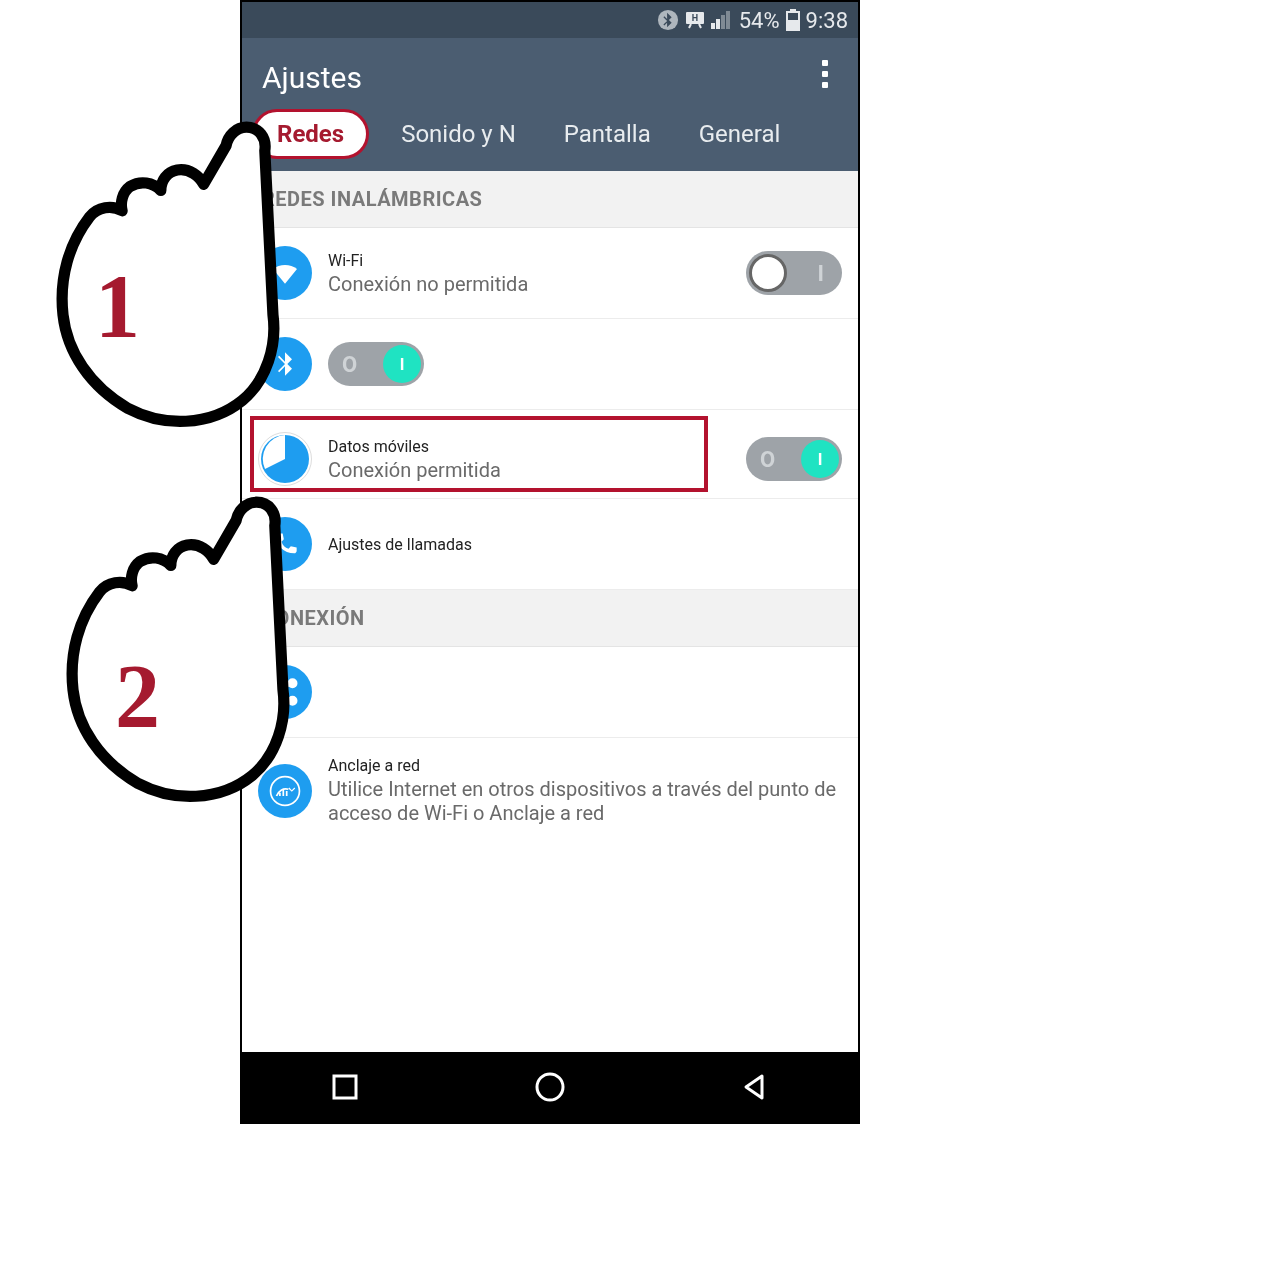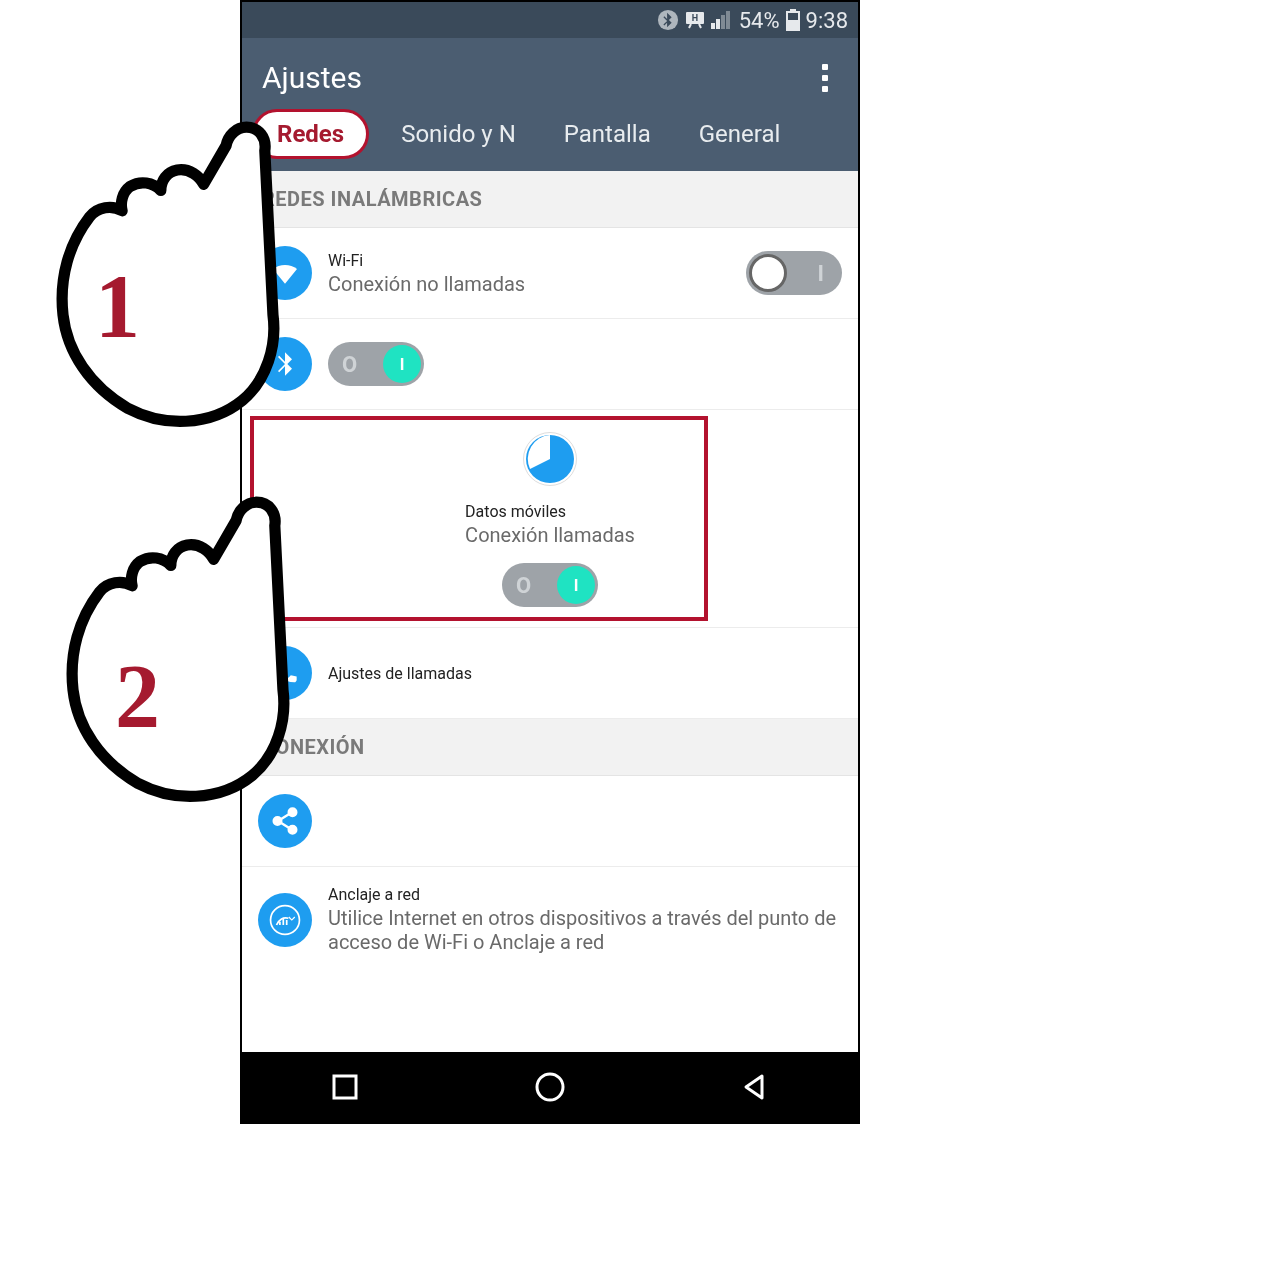--- a/index.html
+++ b/index.html
@@ -34,21 +34,21 @@
     padding: 0 10px;
     font-size: 22px;
   }
   .status-bar .ico { display:inline-flex; align-items:center; }
   
   .app-header {
     background: #4b5d71;
     color: #fff;
     padding: 22px 20px 10px 20px;
     display: flex;
-    align-items: center;
+    align-items: flex-start;
     justify-content: space-between;
   }
   .app-header .title { font-size: 30px; font-weight: 400; }
   .overflow { width:26px; display:flex; flex-direction:column; align-items:center; gap:5px; cursor:pointer;}
   .overflow span{ width:6px;height:6px;background:#fff;border-radius:1px;}
   
   .tabs {
     background: #4b5d71;
     display: flex;
     align-items: center;
@@ -212,51 +212,51 @@
     <div class="section-header">REDES INALÁMBRICAS</div>
 
     <div class="row">
       <div class="icon">
         <svg width="32" height="32" viewBox="0 0 24 24" fill="#fff">
             <path d="M12 20l9-11c-5-4-13-4-18 0l9 11z"></path>
           </svg>
       </div>
       <div class="texts">
         <div class="title">Wi-Fi</div>
-        <div class="sub">Conexión no llamadas</div>
+        <div class="sub">Conexión no permitida</div>
       </div>
       <div class="toggle">
         <span class="labI">I</span>
           <div class="knob"></div>
       </div>
     </div>
 
     <div class="row">
       <div class="icon">
         <svg width="28" height="28" viewBox="0 0 24 24" fill="#fff">
             <path d="M12 2v8L7 5 6 6l6 6-6 6 1 1 5-5v8l6-6-4-4 4-4-6-6z"></path>
           </svg>
       </div>
       <div class="toggle on">
         <span class="labO">O</span>
           <div class="knob">I</div>
       </div>
     </div>
 
-    <div class="row" style="padding-top:22px;padding-bottom:20px;flex-direction:column;">
+    <div class="row" style="padding-top:22px;padding-bottom:12px;">
       <div class="highlight-box"></div>
       <div class="icon" style="background:#fff;border:1px solid #ddd;">
         <svg width="52" height="52" viewBox="0 0 52 52">
             <circle cx="26" cy="26" r="24" fill="#1e9df0"></circle>
             <path d="M26 26 L26 2 A24 24 0 0 0 6 36 Z" fill="#fff"></path>
           </svg>
       </div>
       <div class="texts">
         <div class="title">Datos móviles</div>
-        <div class="sub">Conexión llamadas</div>
+        <div class="sub">Conexión permitida</div>
       </div>
       <div class="toggle on">
         <span class="labO">O</span>
           <div class="knob">I</div>
       </div>
     </div>
 
     <div class="row">
       <div class="icon">
         <svg width="28" height="28" viewBox="0 0 24 24" fill="#fff">

